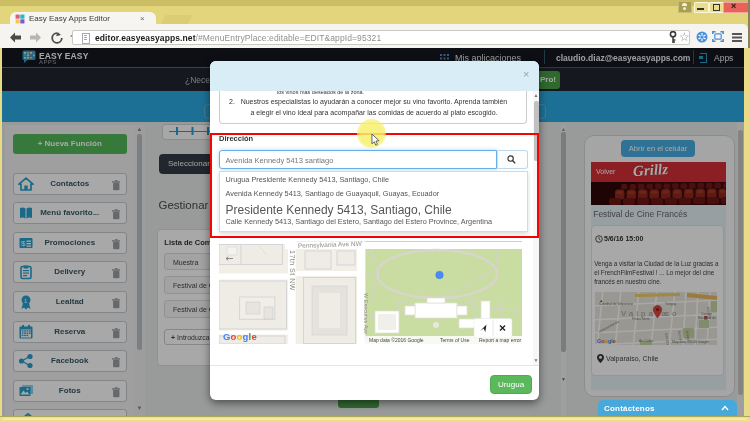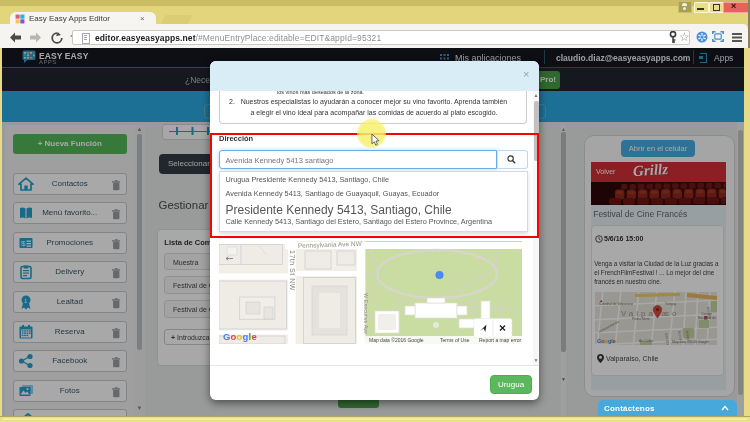--- a/index.html
+++ b/index.html
@@ -127,21 +127,21 @@
 
 <div class="a" style="left:5px;top:124.5px;width:129.5px;height:291px;background:#f2f2f2"></div>
 <div class="a" style="left:134.5px;top:124.5px;width:10.5px;height:291px;background:#efefef"></div>
 <div class="a" style="left:136.5px;top:134px;width:5px;height:216px;background:#bcc1c5;border-radius:2px"></div>
 <div class="a tx" style="left:136.5px;top:125.5px;font-size:6px;color:#8a8a8a">▲</div>
 <div class="a tx" style="left:136.5px;top:405px;font-size:6px;color:#8a8a8a">▼</div>
 
 <div class="a tx" style="left:13px;top:133.5px;width:113.5px;height:20.5px;background:#52b858;border-radius:3px;font-size:8px;font-weight:bold;color:#fff;text-align:center;line-height:20.5px">+ Nueva Función</div>
 <style>
 .itm{position:absolute;left:13px;width:113.5px;height:22px;background:#fff;border:1px solid #c6cbd0;border-radius:3px;box-sizing:border-box}
-.lbl{position:absolute;left:13px;width:113.5px;text-align:center;font-size:8px;font-weight:normal;color:#3a5866;line-height:22px;height:22px}
+.lbl{position:absolute;left:13px;width:113.5px;text-align:center;font-size:8px;font-weight:bold;color:#3a5866;line-height:22px;height:22px}
 .ico{position:absolute;left:18px;width:16px;height:16px}
 .tr{position:absolute;left:111.5px;width:8.5px;height:11px}
 </style>
 <div class="itm" style="top:172.5px"></div>
 <div class="lbl tx" style="top:172.5px">Contactos</div>
 <svg class="ico" style="top:175.5px" viewBox="0 0 16 16">
     <path d="M8 2.2 L15 8.2 H13 V14 H3 V8.2 H1 Z" fill="none" stroke="#2aa0cf" stroke-width="1.7" stroke-linejoin="round"></path>
     <rect x="6.3" y="9.5" width="3.4" height="4.5" fill="#2aa0cf"></rect>
   </svg>
 <div class="itm" style="top:202.1px"></div>

